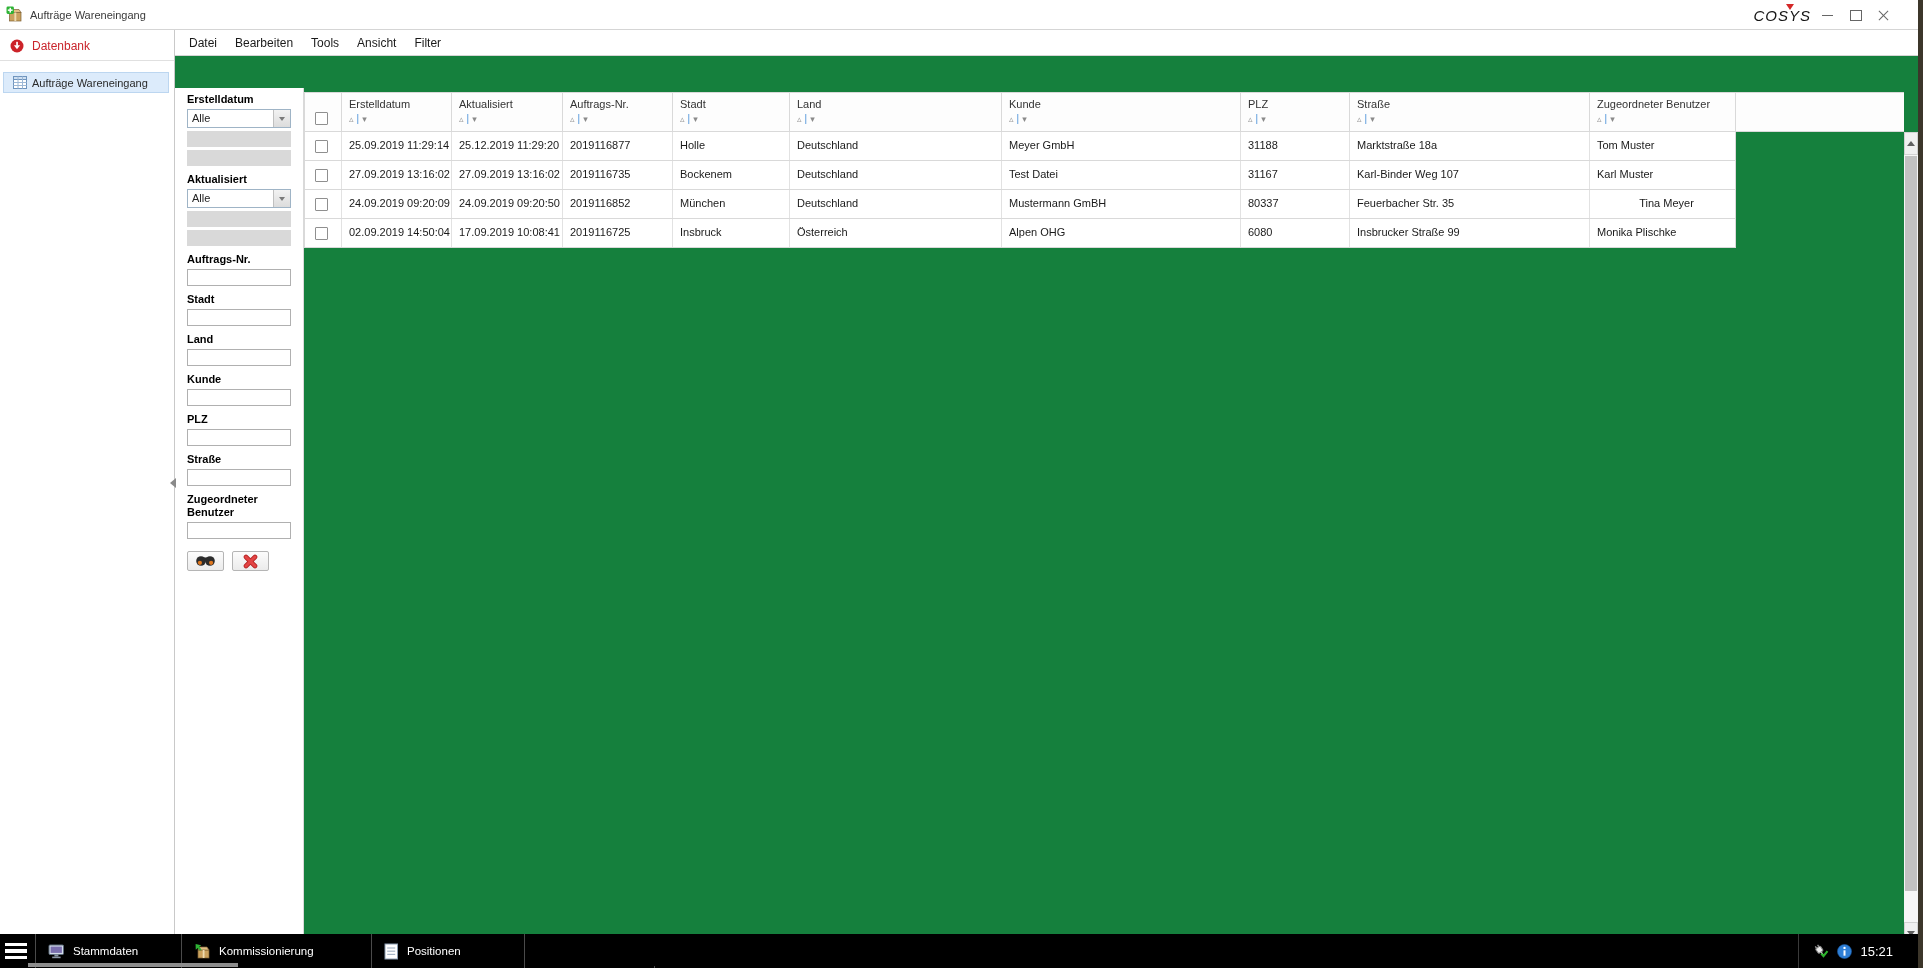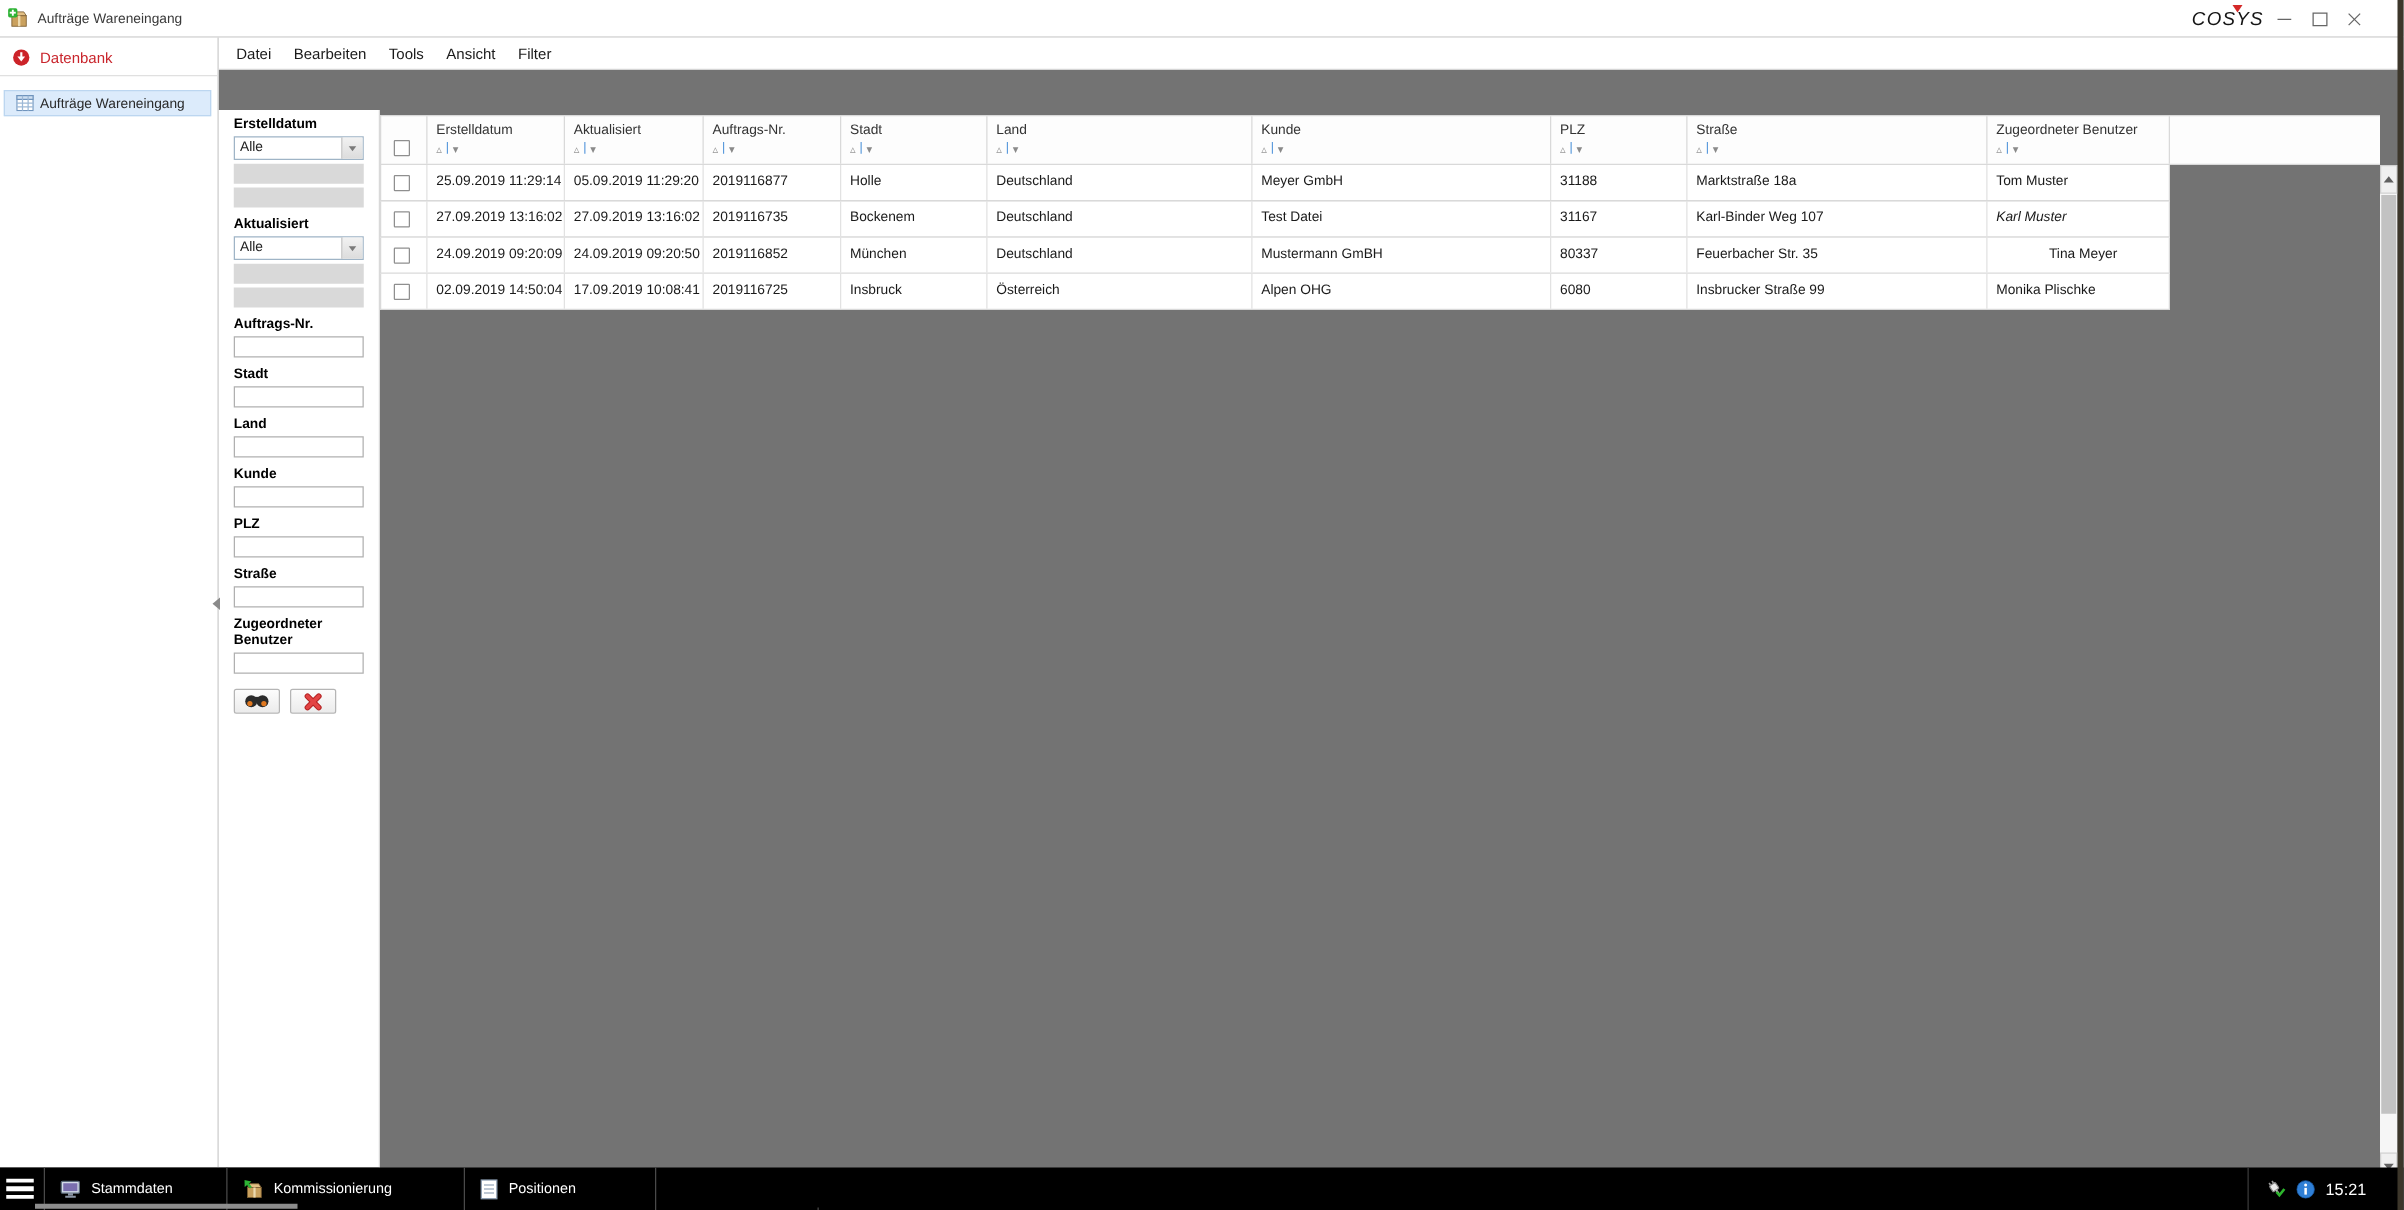--- a/index.html
+++ b/index.html
@@ -1,16 +1,16 @@
 <!DOCTYPE html>
 <html><head>
 <meta charset="utf-8">
 <style>
   html,body{margin:0;padding:0;background:#888;}
-  .app{position:relative;width:1923px;height:968px;background:#737373;overflow:hidden;
+  .app{position:relative;width:1923px;height:968px;background:#15803d;overflow:hidden;
        font-family:"Liberation Sans",sans-serif;font-size:11px;color:#222;}
 
   
   .titlebar{position:absolute;left:0;top:0;width:100%;height:30px;background:#fff;
             border-bottom:1px solid #d5d5d5;box-sizing:border-box;}
   .app-icon{position:absolute;left:6px;top:6px;width:17px;height:17px;}
   .title-text{position:absolute;left:30px;top:9px;font-size:11px;color:#3a3a3a;white-space:nowrap;}
   .brand{position:absolute;right:112px;top:7px;font-style:italic;font-weight:normal;
          font-size:15px;letter-spacing:1px;color:#141414;}
   .brand .tri{position:absolute;left:56%;top:-3px;width:0;height:0;
@@ -342,42 +342,42 @@
         </div>
       </div>
       <div class="th th-filler"></div>
     </div>
   <div class="tbody">
       <div class="tr">
         <div class="td td-cb" style="width: 37px; padding: 0px 0px 0px 10px;">
           <div class="cb"></div>
         </div>
         <div class="td" style="width: 110px;">25.09.2019 11:29:14</div>
-        <div class="td" style="width: 111px;">05.09.2019 11:29:20</div>
+        <div class="td" style="width: 111px;">25.12.2019 11:29:20</div>
         <div class="td" style="width: 110px;">2019116877</div>
         <div class="td" style="width: 117px;">Holle</div>
         <div class="td" style="width: 212px;">Deutschland</div>
         <div class="td" style="width: 239px;">Meyer GmbH</div>
         <div class="td" style="width: 109px;">31188</div>
         <div class="td" style="width: 240px;">Marktstraße 18a</div>
         <div class="td" style="width: 146px;">Tom Muster</div>
       </div>
       <div class="tr">
         <div class="td td-cb" style="width: 37px; padding: 0px 0px 0px 10px;">
           <div class="cb"></div>
         </div>
         <div class="td" style="width: 110px;">27.09.2019 13:16:02</div>
         <div class="td" style="width: 111px;">27.09.2019 13:16:02</div>
         <div class="td" style="width: 110px;">2019116735</div>
         <div class="td" style="width: 117px;">Bockenem</div>
         <div class="td" style="width: 212px;">Deutschland</div>
         <div class="td" style="width: 239px;">Test Datei</div>
         <div class="td" style="width: 109px;">31167</div>
         <div class="td" style="width: 240px;">Karl-Binder Weg 107</div>
-        <div class="td" style="width: 146px; font-style: italic;">Karl Muster</div>
+        <div class="td" style="width: 146px;">Karl Muster</div>
       </div>
       <div class="tr">
         <div class="td td-cb" style="width: 37px; padding: 0px 0px 0px 10px;">
           <div class="cb"></div>
         </div>
         <div class="td" style="width: 110px;">24.09.2019 09:20:09</div>
         <div class="td" style="width: 111px;">24.09.2019 09:20:50</div>
         <div class="td" style="width: 110px;">2019116852</div>
         <div class="td" style="width: 117px;">München</div>
         <div class="td" style="width: 212px;">Deutschland</div>

